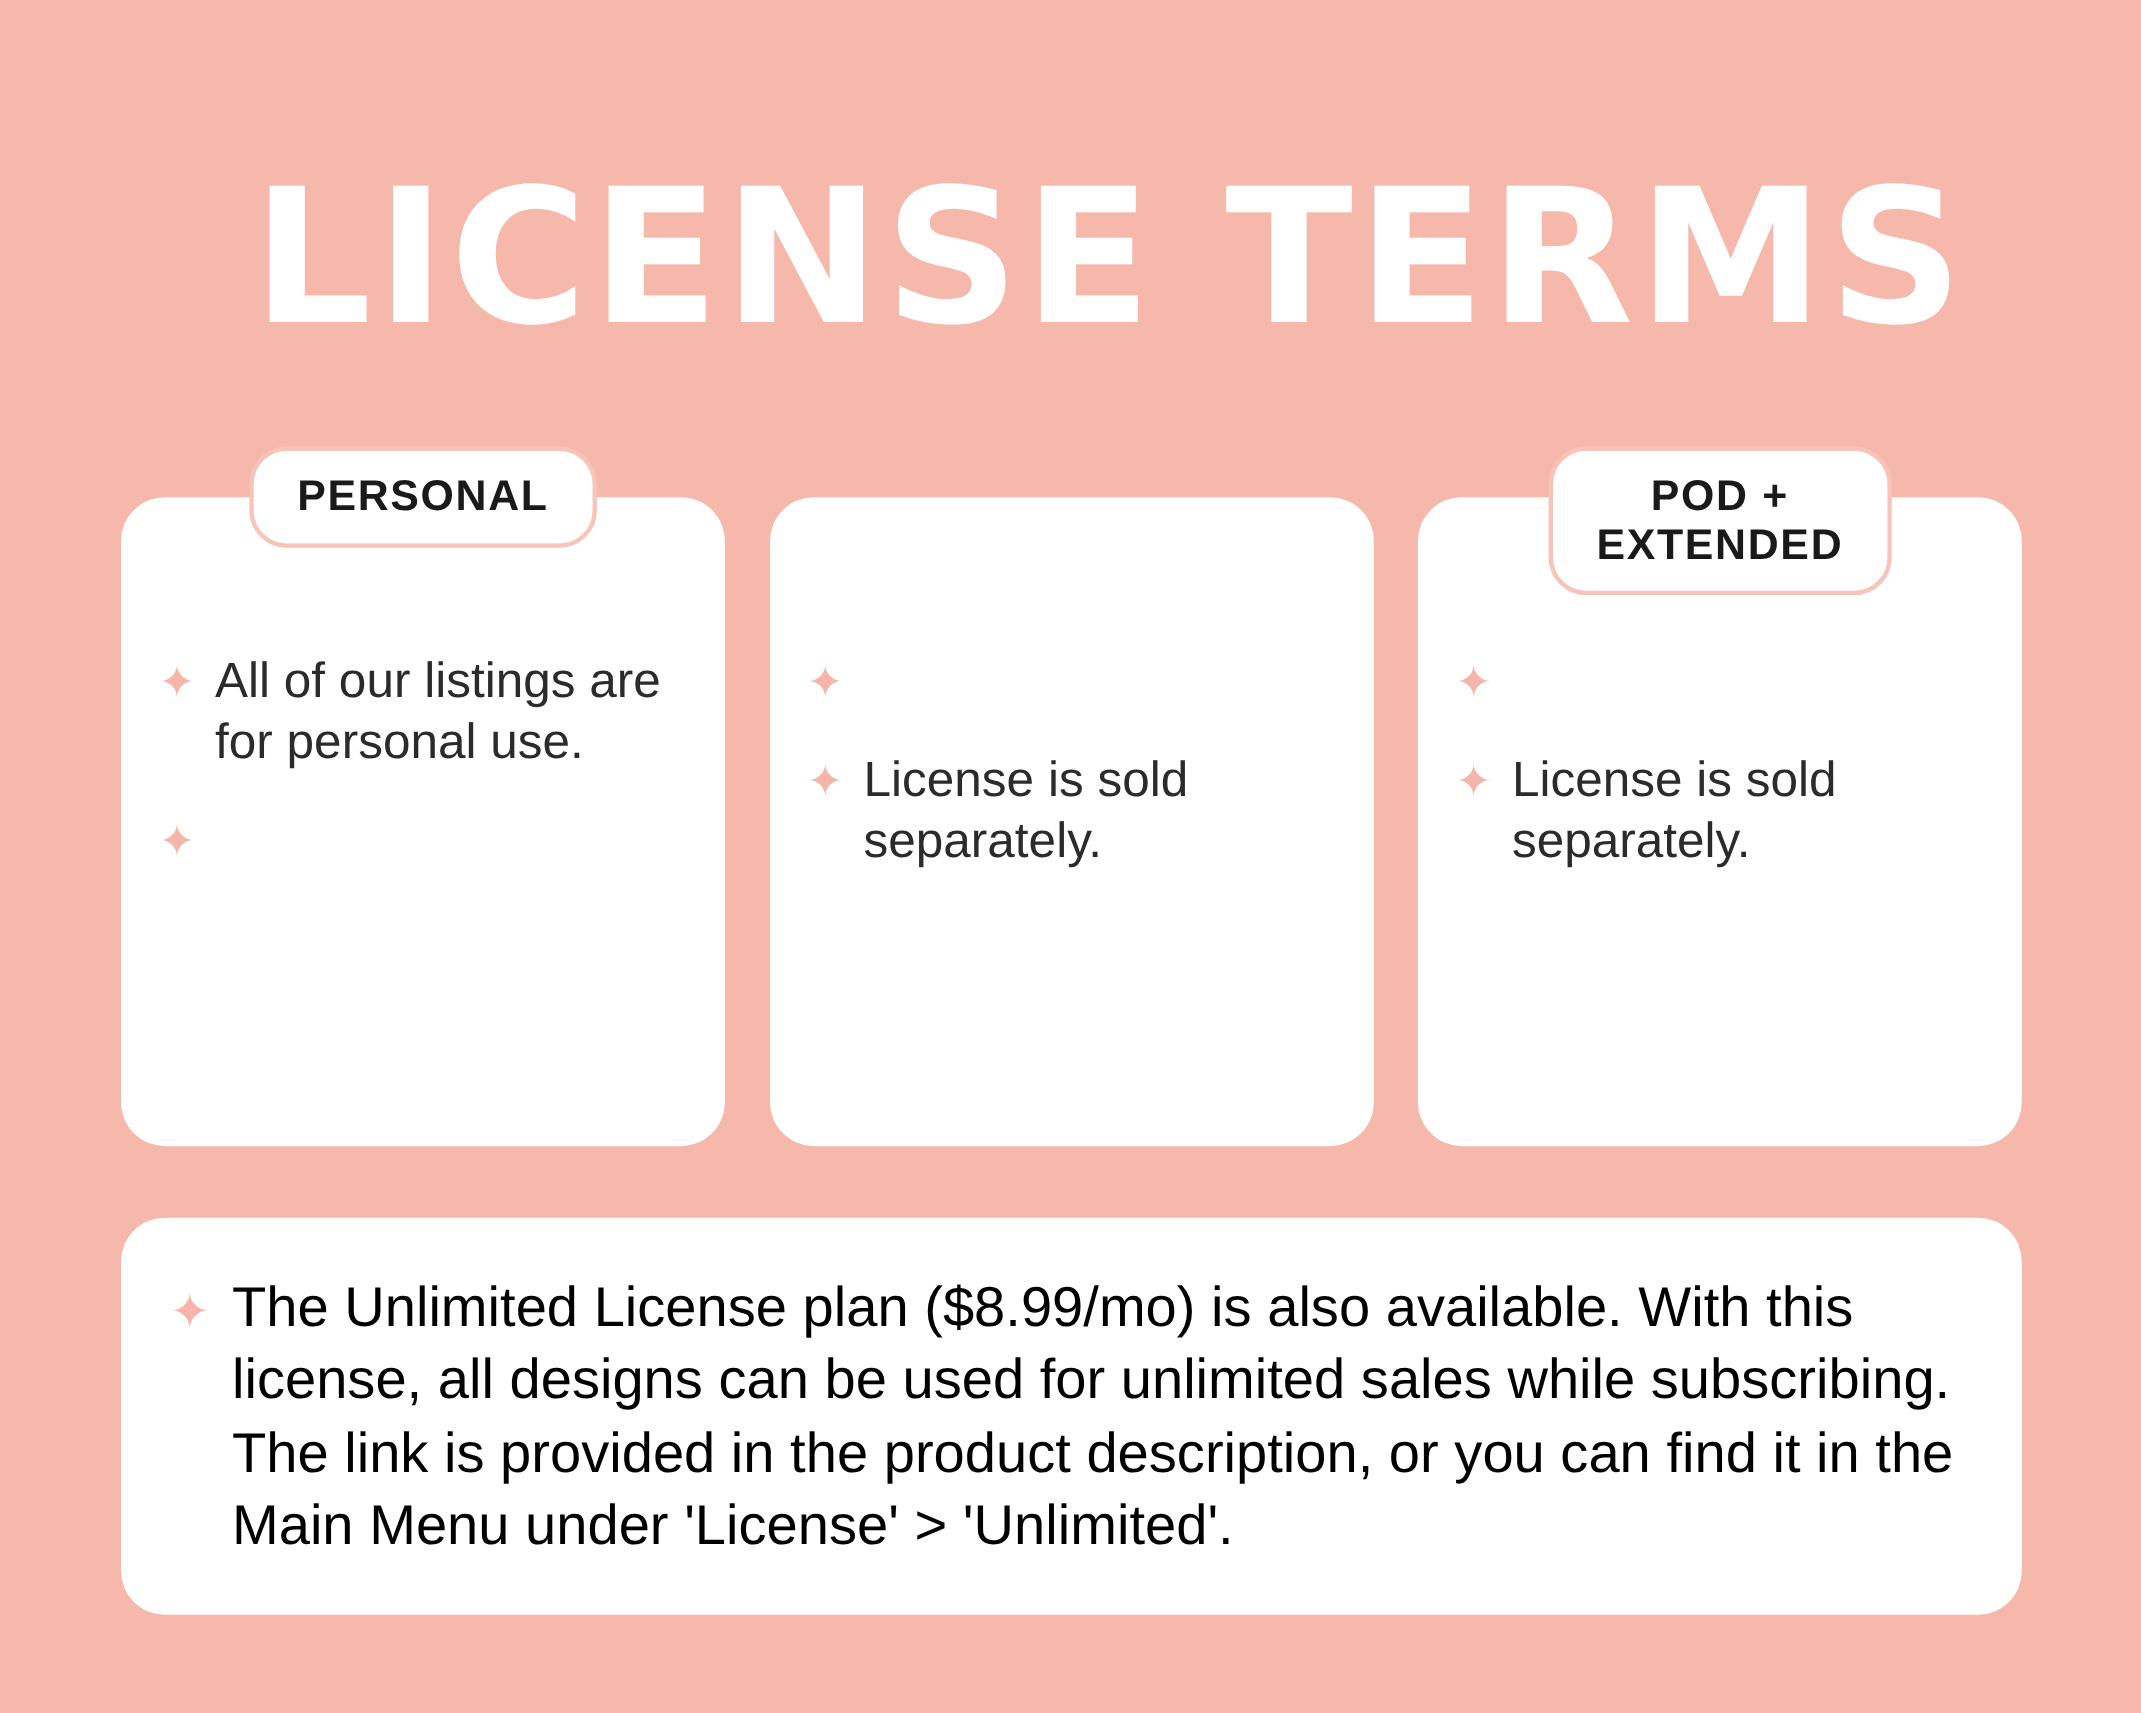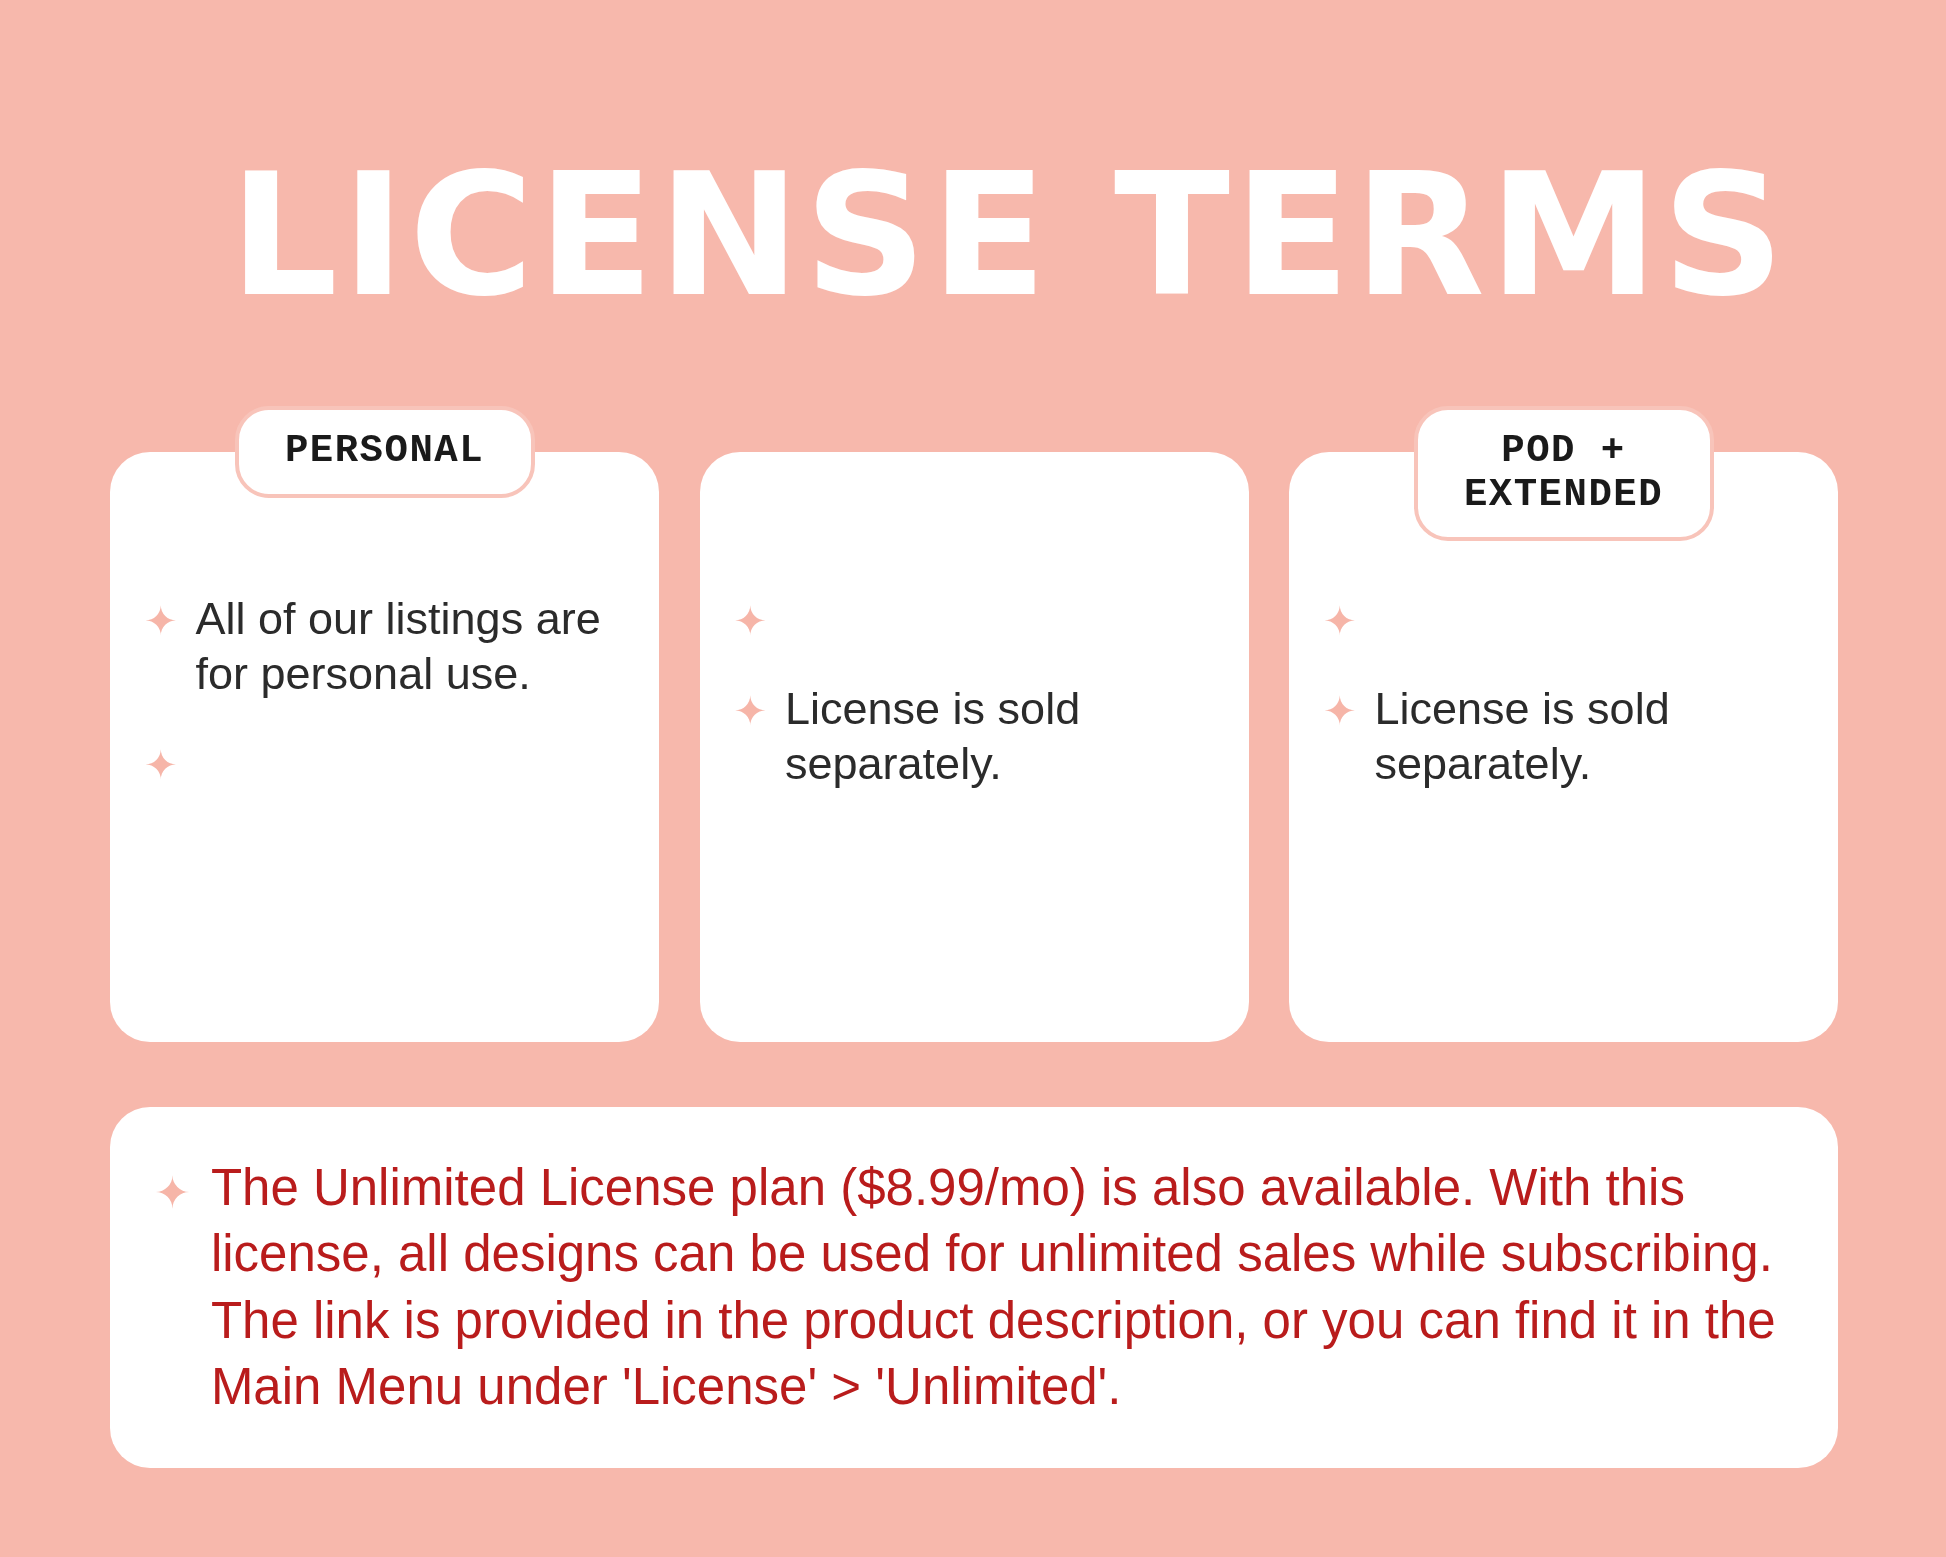--- a/index.html
+++ b/index.html
@@ -56,21 +56,21 @@
     top: -46px;
     left: 50%;
     transform: translateX(-50%);
     background: #ffffff;
     border: 4px solid #f8c4ba;
     border-radius: 34px;
     padding: 20px 40px;
     min-width: 300px;
     box-sizing: border-box;
     text-align: center;
-    font-family: Liberation Mono, monospace;
+    font-family: Liberation Sans, sans-serif;
     font-weight: bold;
     font-size: 39px;
     letter-spacing: 1.5px;
     color: #1a1a1a;
     line-height: 1.12;
   }
   .bullets {
     list-style: none;
     margin: 0;
     padding: 0;
@@ -114,21 +114,21 @@
     align-items: flex-start;
   }
   .footer-row .star {
     font-size: 44px;
     margin-top: 8px;
     margin-right: 20px;
   }
   .footer-text {
     font-size: 51px;
     line-height: 1.3;
-    color: #b91c1c;
+    color: #000000;
     font-family: "Liberation Sans", sans-serif;
   }
 </style>
 </head>
 <body>
 
 <div class="page">
 
   <div class="title">LICENSE TERMS</div>
 

